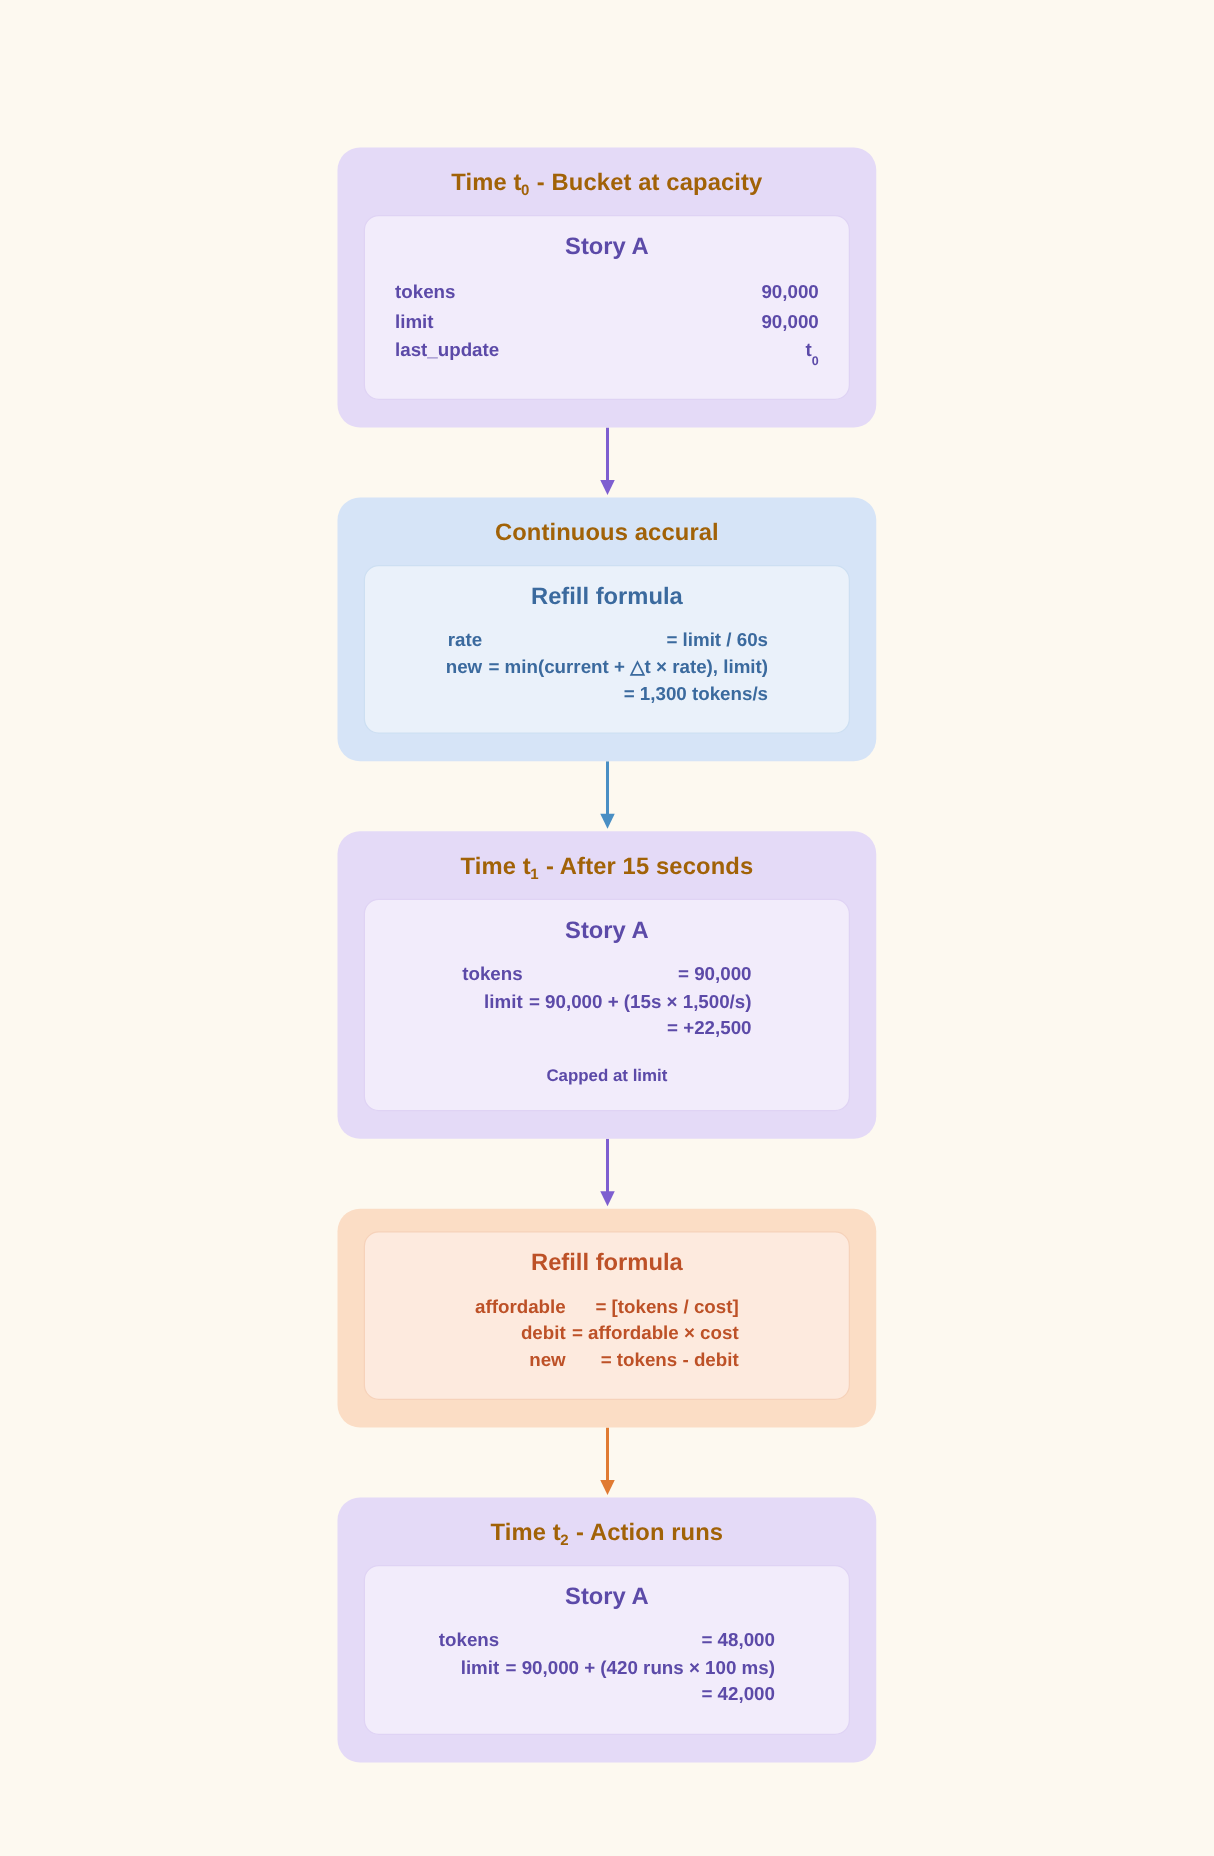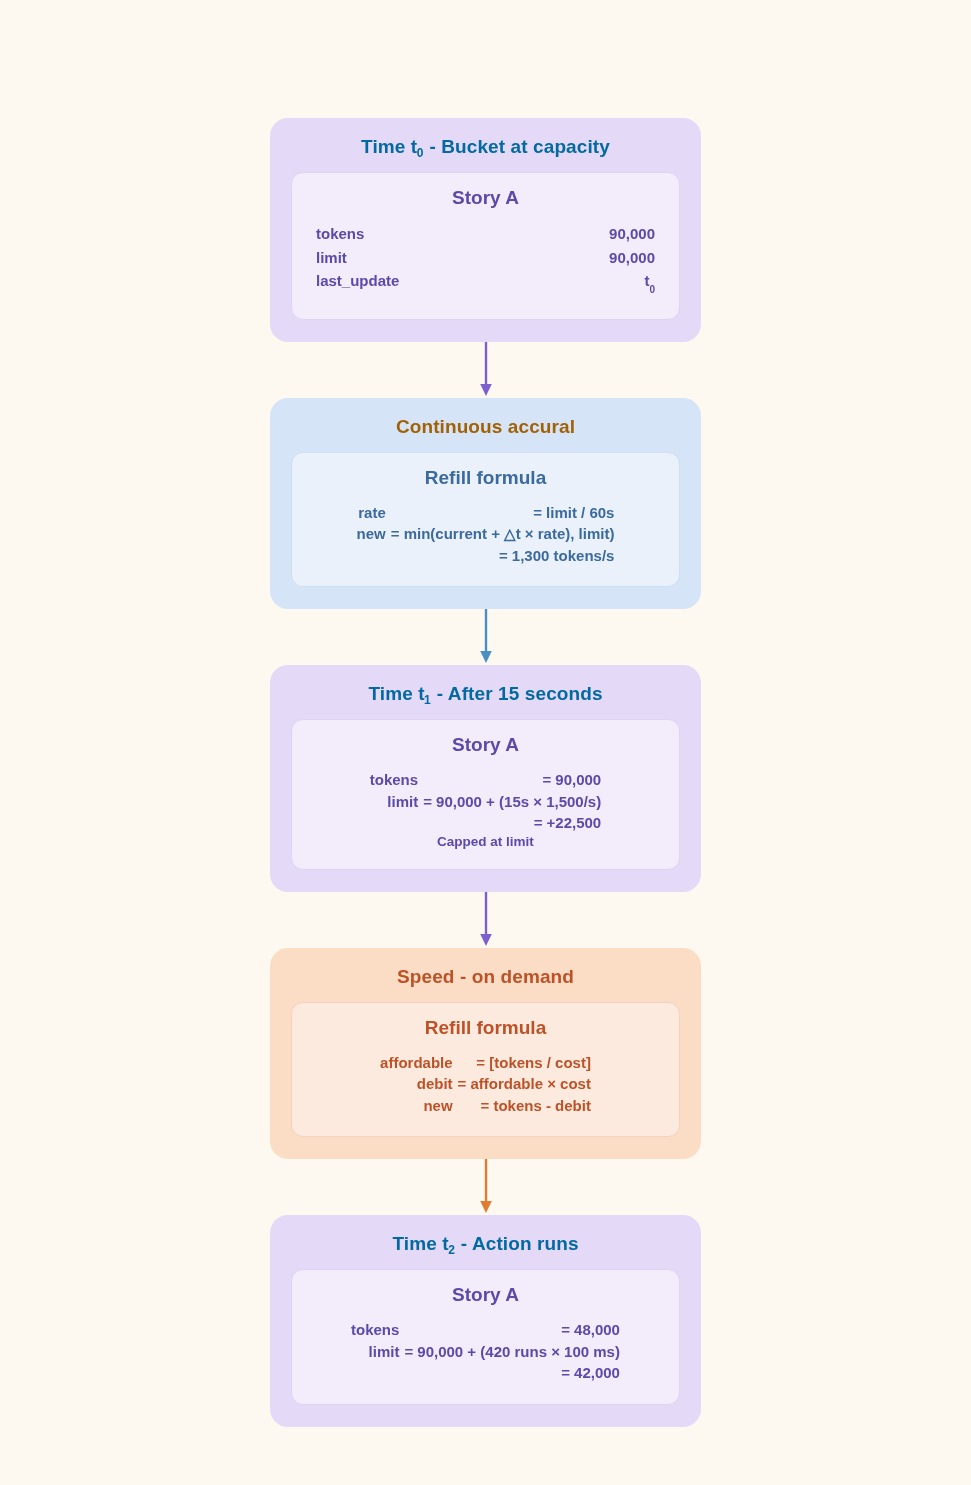--- a/index.html
+++ b/index.html
@@ -87,32 +87,33 @@
     white-space: pre;
     margin-top: 16px;
   }
   .eq-lhs { text-align: right; }
   .eq-rhs { text-align: right; padding-left: 5px; }
 
   .note {
     text-align: center;
     font-size: 13.5px;
     font-weight: 600;
+    margin-top: 19px;
   }
 
   
   .arrow {
     width: 14px;
     height: 56px;
     display: block;
   }
 
   
   .theme-purple            { background: #e4daf7; }
-  .theme-purple .stage-title { color: #0369a1; }
+  .theme-purple .stage-title { color: #a16207; }
   .theme-purple .panel     { background: #f2ecfb; border-color: #dfd3f4; }
   .theme-purple .panel-title,
   .theme-purple .kv-row,
   .theme-purple .eq-lhs,
   .theme-purple .eq-rhs,
   .theme-purple .note      { color: #5c4aa8; }
 
   .theme-blue              { background: #d6e4f7; }
   .theme-blue .stage-title { color: #a16207; }
   .theme-blue .panel       { background: #eaf1fa; border-color: #cddff2; }
@@ -215,23 +216,20 @@
       <div class="note">Capped at limit</div>
     </div>
   </div>
 
   <svg class="arrow" viewBox="0 0 14 56">
     <line x1="7" y1="0" x2="7" y2="43" stroke="#7e5fd0" stroke-width="2.4"></line>
     <polygon points="7,54 1.2,42 12.8,42" fill="#7e5fd0"></polygon>
   </svg>
 
   <div class="stage theme-orange">
-    <div class="stage-title">
-      <span>Speed - on demand</span>
-    </div>
     <div class="panel">
       <div class="panel-title">Refill formula</div>
       <div class="eq-block">
         <div class="eq-row">
           <span class="eq-lhs">affordable</span>
           <span class="eq-rhs">= [tokens / cost]</span>
         </div>
         <div class="eq-row">
           <span class="eq-lhs">debit</span>
           <span class="eq-rhs">= affordable × cost</span>

